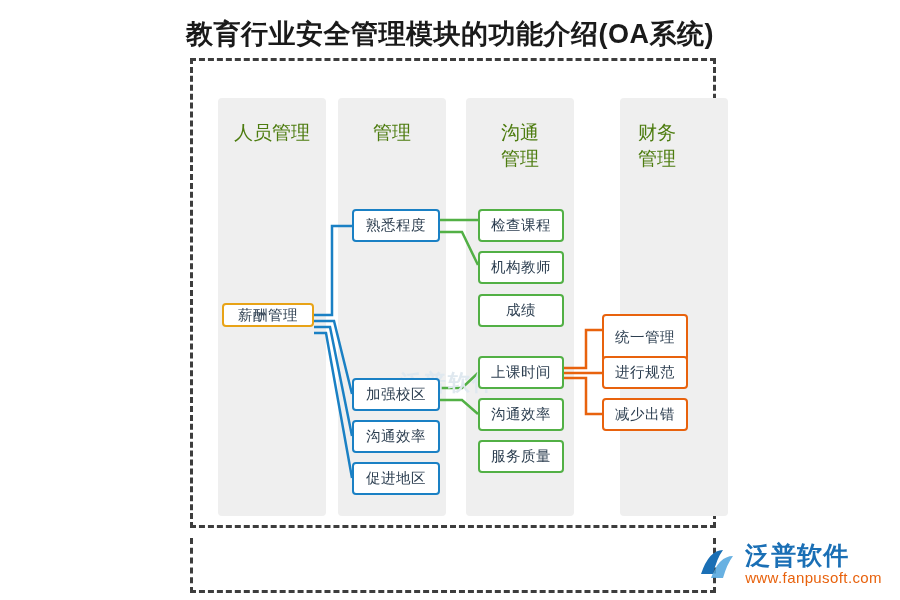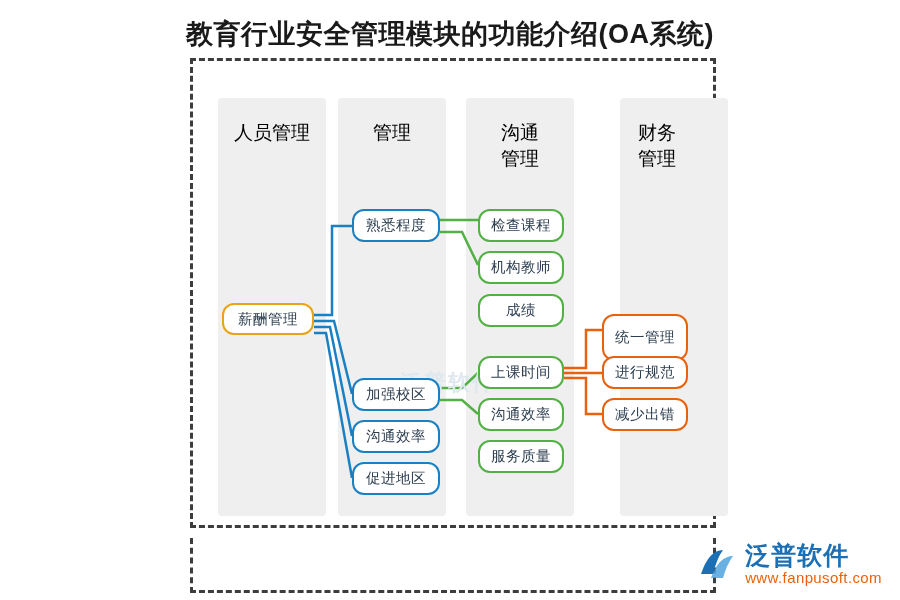--- a/index.html
+++ b/index.html
@@ -49,29 +49,29 @@
     background: #efefef;
     border-radius: 4px;
     box-sizing: border-box;
   }
   .column-title {
     position: absolute;
     width: 100%;
     top: 22px;
     text-align: center;
     font-size: 19px;
-    color: #000000;
+    color: #4d7c0f;
     line-height: 26px;
     font-weight: normal;
   }
   .node {
     position: absolute;
     box-sizing: border-box;
     background: #ffffff;
-    border-radius: 12px;
+    border-radius: 4px;
     border-width: 2px;
     border-style: solid;
     display: flex;
     align-items: center;
     justify-content: center;
     font-size: 14.5px;
     color: #2c3e50;
     letter-spacing: 0.5px;
   }
   .node.blue   { border-color: #1a80c4; }
@@ -174,21 +174,21 @@
 
   <path d="M564,368 L586,368 L586,330 L602,330" stroke="#e8620d" stroke-width="2.5" fill="none"></path>
 
   <path d="M564,373 L602,373" stroke="#e8620d" stroke-width="2.5" fill="none"></path>
 
   <path d="M564,378 L586,378 L586,414 L602,414" stroke="#e8620d" stroke-width="2.5" fill="none"></path>
 </svg>
 
 <div id="watermark-center">泛普软件</div>
 
-<div class="node gold" style="left:222px; top:303px; width:92px; height:32px;">
+<div class="node gold" style="left:222px; top:303px; width:92px; height:24px;">
     <span>薪酬管理</span>
   </div>
 <div class="node blue" style="left:352px; top:209px; width:88px; height:33px;">
     <span>熟悉程度</span>
   </div>
 <div class="node blue" style="left:352px; top:378px; width:88px; height:33px;font-family:Liberation Serif, serif;">
     <span>加强校区</span>
   </div>
 <div class="node blue" style="left:352px; top:420px; width:88px; height:33px;">
     <span>沟通效率</span>

